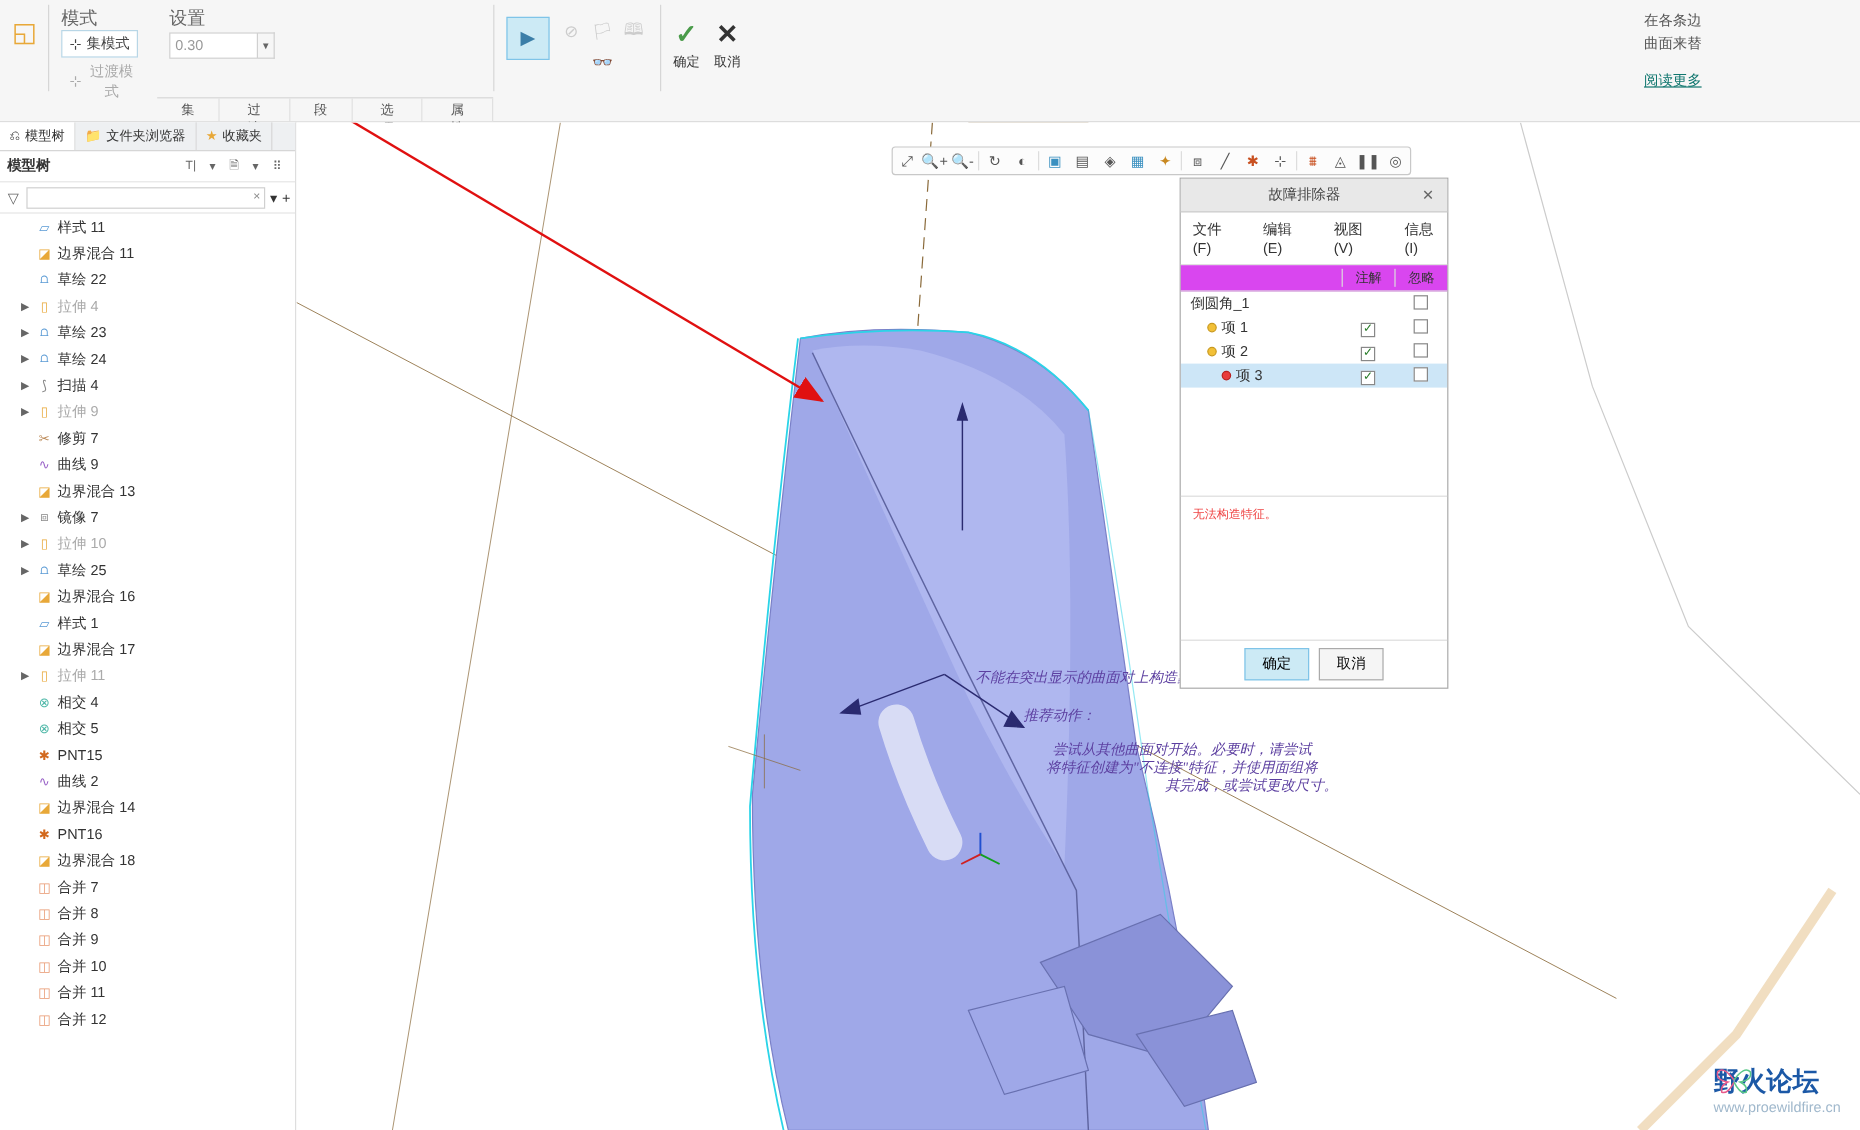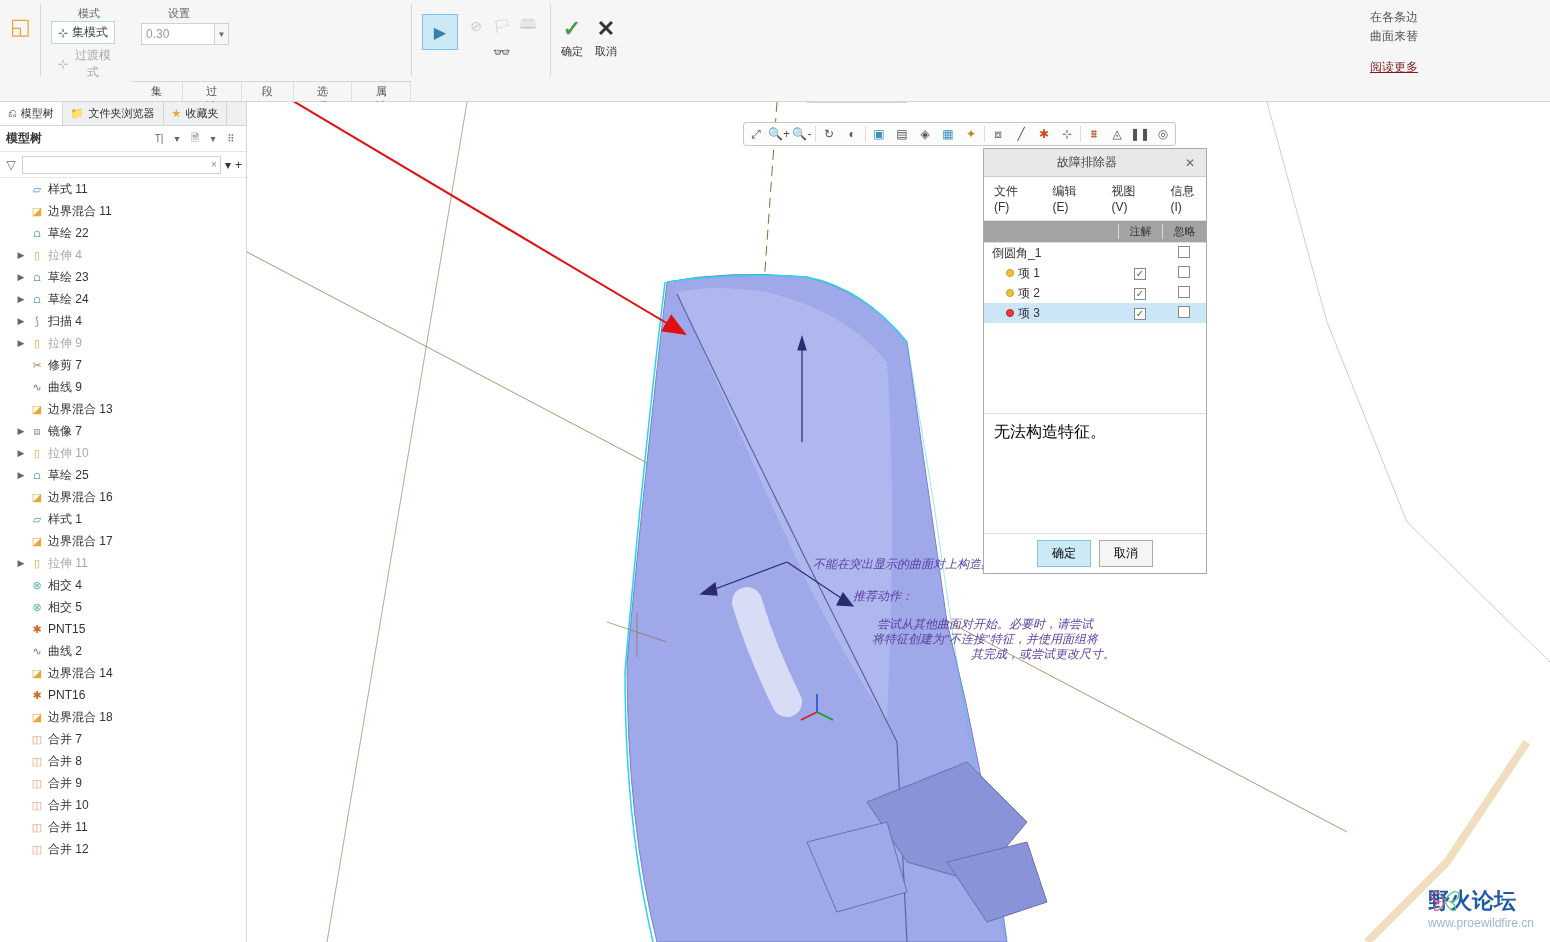--- a/index.html
+++ b/index.html
@@ -2,36 +2,36 @@
 <html><head>
 <meta charset="utf-8">
 <style>
 * { box-sizing: border-box; margin: 0; padding: 0; font-family: "Microsoft YaHei", SimHei, sans-serif; }
 body { width: 1550px; height: 942px; background: #fff; overflow: hidden; position: relative; font-size: 12px; color: #333; }
 
 
 .ribbon { height: 102px; background: #f6f6f6; border-bottom: 1px solid #d6d6d6; display: flex; position: relative; }
 .ribbon-section { padding: 6px 10px 0 10px; position: relative; }
 .ribbon-sep { border-left: 1px solid #d6d6d6; height: 72px; margin-top: 4px; }
-.ribbon-label { font-size: 11px; color: #666; margin-left: 27px; }
+.ribbon-label { font-size: 15px; color: #666; }
 .mode-btn { display: inline-flex; align-items: center; gap: 4px; border: 1px solid transparent; background: transparent; font-size: 12px; padding: 2px 6px; color: #444; }
 .mode-btn.active { background: #fff; border: 1px solid #b8d6e6; }
 .setting-input { width: 74px; height: 22px; border: 1px solid #d0d0d0; padding: 0 4px; font-size: 12px; color: #999; }
 .dropdown-caret { width: 14px; height: 22px; border: 1px solid #d0d0d0; border-left:0; display:inline-flex; align-items:center; justify-content:center; color:#666; font-size:8px; }
 .subtabs { position: absolute; bottom: 0; left: 0; right: 0; display: flex; height: 20px; border-top: 1px solid #d6d6d6; background:#f6f6f6; }
 .subtab { padding: 2px 20px; font-size: 11px; color: #555; border-right: 1px solid #e0e0e0; text-align:center; }
 .play-btn { width: 36px; height: 36px; border: 1px solid #7fc4e8; background: #cceaf5; display: flex; align-items: center; justify-content: center; color: #3b7ea8; font-size: 16px; }
 .icon-btn { width: 24px; height: 24px; display: inline-flex; align-items: center; justify-content: center; color: #ccc; font-size: 14px; }
 .ok-cancel { display: flex; gap: 12px; padding-top: 10px; }
 .okc { display: flex; flex-direction: column; align-items: center; gap: 2px; font-size: 11px; }
 .okc .glyph { font-size: 22px; font-weight: bold; }
 .ok-glyph { color: #4a9b4a; }
 .cancel-glyph { color: #333; }
 .right-info { position: absolute; right: 0; top: 8px; width: 180px; font-size: 12px; color: #555; line-height: 1.6; }
-.read-more { color: #7f1d1d; text-decoration: underline; cursor: pointer; }
+.read-more { color: #0f766e; text-decoration: underline; cursor: pointer; }
 
 
 .left-panel { position: absolute; top: 102px; left: 0; width: 247px; bottom: 0; border-right: 1px solid #d6d6d6; background: #fff; display: flex; flex-direction: column; }
 .ltabs { display: flex; border-bottom: 1px solid #d6d6d6; height: 24px; background: #eef0f2; }
 .ltab { display: flex; align-items: center; gap: 4px; padding: 0 8px; font-size: 11px; border-right: 1px solid #d6d6d6; background: #eef0f2; }
 .ltab.active { background: #fff; }
 .lheader { display: flex; align-items: center; height: 26px; padding: 0 6px; border-bottom: 1px solid #e5e5e5; }
 .lheader .title { font-weight: bold; font-size: 12px; flex: 1; }
 .lheader .tool { width: 18px; height: 18px; display: inline-flex; align-items: center; justify-content: center; font-size: 10px; color: #666; }
 .lfilter { display: flex; align-items: center; height: 26px; padding: 0 4px; border-bottom: 1px solid #e5e5e5; gap: 4px; }
@@ -64,30 +64,30 @@
 .view-toolbar { position: absolute; top: 20px; left: 496px; display: flex; background: #fcfcfc; border: 1px solid #c8c8c8; border-radius: 3px; padding: 1px; gap: 1px; z-index: 5; }
 .view-toolbar .vb { width: 22px; height: 20px; display: flex; align-items: center; justify-content: center; font-size: 12px; color: #555; border-radius: 2px; }
 .view-toolbar .vsep { width: 1px; background: #ddd; margin: 2px 1px; }
 
 
 .dialog { position: absolute; top: 46px; left: 736px; width: 224px; background: #fff; border: 1px solid #aaa; z-index: 6; }
 .dlg-title { height: 28px; display: flex; align-items: center; background: #e8e8e8; padding: 0 8px; border-bottom: 1px solid #ccc; }
 .dlg-title .t { flex: 1; text-align: center; font-size: 12px; color: #444; }
 .dlg-title .x { width: 16px; height: 16px; display: flex; align-items: center; justify-content: center; font-size: 12px; color: #666; }
 .dlg-menu { display: flex; gap: 30px; padding: 6px 10px; border-bottom: 1px solid #e0e0e0; font-size: 12px; }
-.dlg-cols { display: grid; grid-template-columns: 1fr 44px 44px; border-bottom: 1px solid #ddd; font-size: 11px; background: #a3a3a3; height: 22px; align-items: center; }
+.dlg-cols { display: grid; grid-template-columns: 1fr 44px 44px; border-bottom: 1px solid #ddd; font-size: 11px; background: #d946ef; height: 22px; align-items: center; }
 .dlg-cols .cc { text-align: center; border-left: 1px solid #ddd; }
 .dlg-rows { height: 170px; overflow: auto; }
 .dlg-row { display: grid; grid-template-columns: 1fr 44px 44px; height: 20px; align-items: center; font-size: 12px; }
 .dlg-row.sel { background: #cde6f7; }
 .dlg-row .nm { padding-left: 8px; display: flex; align-items: center; gap: 4px; }
 .dlg-row .ck { text-align: center; }
 .dot-y { width: 8px; height: 8px; border-radius: 50%; background: #f2c037; border: 1px solid #c99a20; display: inline-block; }
 .dot-r { width: 8px; height: 8px; border-radius: 50%; background: #e83c3c; border: 1px solid #b82020; display: inline-block; }
-.dlg-msg { border-top: 1px solid #ddd; height: 120px; padding: 8px 10px; font-size: 16px; color: #000000; }
+.dlg-msg { border-top: 1px solid #ddd; height: 120px; padding: 8px 10px; font-size: 10px; color: #ef4444; }
 .dlg-btns { border-top: 1px solid #ddd; padding: 6px; display: flex; justify-content: center; gap: 8px; }
 .dlg-btn { padding: 4px 14px; border: 1px solid #aaa; background: #f5f5f5; font-size: 12px; }
 .dlg-btn.primary { background: #cceaf5; border-color: #7fc4e8; }
 .checkbox { width: 12px; height: 12px; border: 1px solid #888; display: inline-block; background: #fff; font-size: 10px; line-height: 10px; text-align: center; }
 .checkbox.checked { color: #2a7d2a; }
 
 
 .watermark { position: absolute; right: 16px; bottom: 12px; text-align: left; z-index: 4; }
 .watermark .logo { display: inline-flex; align-items: center; gap: 6px; }
 .butterfly { width: 34px; height: 28px; }
@@ -472,21 +472,21 @@
         </div>
         <div class="dlg-row">
           <span class="nm" style="padding-left: 22px;">
             <span class="dot-y"></span>
             <span>项 2</span>
           </span>
           <span class="ck"><span class="checkbox checked">✓</span></span>
           <span class="ck"><span class="checkbox"></span></span>
         </div>
         <div class="dlg-row sel">
-          <span class="nm" style="padding-left: 22px;">
+          <span class="nm" style="padding-left: 34px;">
             <span class="dot-r"></span>
             <span>项 3</span>
           </span>
           <span class="ck"><span class="checkbox checked">✓</span></span>
           <span class="ck"><span class="checkbox"></span></span>
         </div>
       </div>
     <div class="dlg-msg">无法构造特征。</div>
     <div class="dlg-btns">
       <button class="dlg-btn primary">确定</button>

